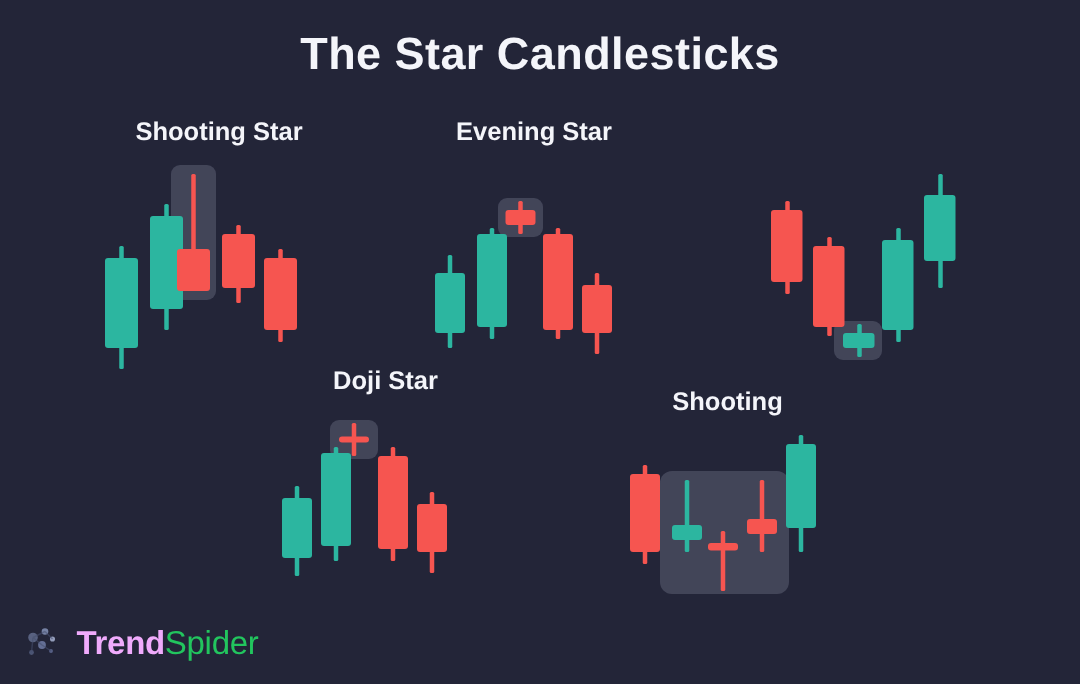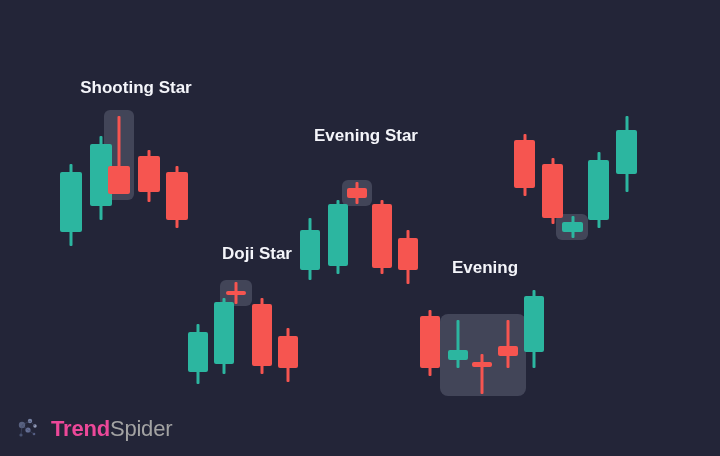--- a/index.html
+++ b/index.html
@@ -39,30 +39,31 @@
   .hl{
     position:absolute;
     background:rgba(150,156,178,.27);
     border-radius:6px;
   }
 
   
   .logo{position:absolute;left:16px;bottom:14px;display:flex;align-items:center;gap:9px;}
   .logo-mark{width:26px;height:26px;position:relative;opacity:.95;}
   .logo-text{font-size:22px;font-weight:700;letter-spacing:-.2px;line-height:1;}
-  .logo-text .t1{color:#ec4899;}
-  .logo-text .t2{color:#a3a3a3;font-weight:400;}
+  .logo-text .t1{color:#f0abfc;}
+  .logo-text .t2{color:#22c55e;font-weight:400;}
 </style>
 </head>
 <body>
 
 <div class="stage">
 
-
-  <div class="panel" style="left:46px;top:78px;width:180px;height:170px;">
+  <div class="main-title">The Star Candlesticks</div>
+
+  <div class="panel" style="left:56px;top:78px;width:180px;height:170px;">
     <div class="panel-title">Shooting Star</div>
     <div class="plot">
       <div class="hl" style="left:58px;top:6px;width:30px;height:90px;"></div>
 
       <div class="candle up" style="left:14px;top:0;width:22px;height:145px;">
         <div class="wick" style="top:60px;height:82px;"></div>
         <div class="body" style="top:68px;height:60px;"></div>
       </div>
 
       <div class="candle up" style="left:44px;top:0;width:22px;height:145px;">
@@ -80,21 +81,21 @@
         <div class="body" style="top:52px;height:36px;"></div>
       </div>
 
       <div class="candle down" style="left:120px;top:0;width:22px;height:145px;">
         <div class="wick" style="top:62px;height:62px;"></div>
         <div class="body" style="top:68px;height:48px;"></div>
       </div>
     </div>
   </div>
 
-  <div class="panel" style="left:286px;top:78px;width:160px;height:170px;margin-top:48px;">
+  <div class="panel" style="left:276px;top:78px;width:160px;height:170px;">
     <div class="panel-title">Evening Star</div>
     <div class="plot">
       <div class="hl" style="left:56px;top:28px;width:30px;height:26px;"></div>
 
       <div class="candle up" style="left:14px;top:0;width:20px;height:145px;">
         <div class="wick" style="top:66px;height:62px;"></div>
         <div class="body" style="top:78px;height:40px;"></div>
       </div>
 
       <div class="candle up" style="left:42px;top:0;width:20px;height:145px;">
@@ -176,21 +177,21 @@
       </div>
 
       <div class="candle down" style="left:96px;top:0;width:20px;height:120px;">
         <div class="wick" style="top:58px;height:54px;"></div>
         <div class="body" style="top:66px;height:32px;"></div>
       </div>
     </div>
   </div>
 
   <div class="panel" style="left:410px;top:258px;width:150px;height:150px;">
-    <div class="panel-title">Evening</div>
+    <div class="panel-title">Shooting</div>
     <div class="plot">
       <div class="hl" style="left:30px;top:30px;width:86px;height:82px;border-radius:8px;"></div>
 
       <div class="candle down" style="left:10px;top:0;width:20px;height:120px;">
         <div class="wick" style="top:26px;height:66px;"></div>
         <div class="body" style="top:32px;height:52px;"></div>
       </div>
 
       <div class="candle up" style="left:38px;top:0;width:20px;height:120px;">
         <div class="wick" style="top:36px;height:48px;"></div>

